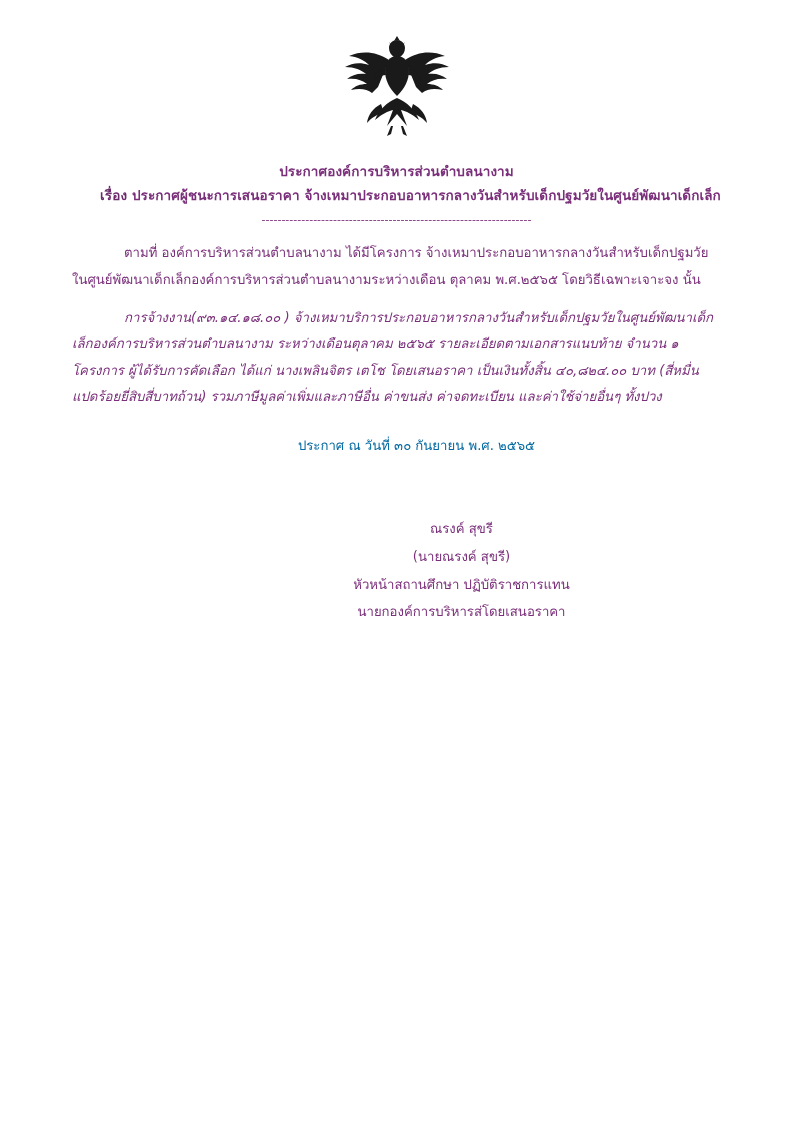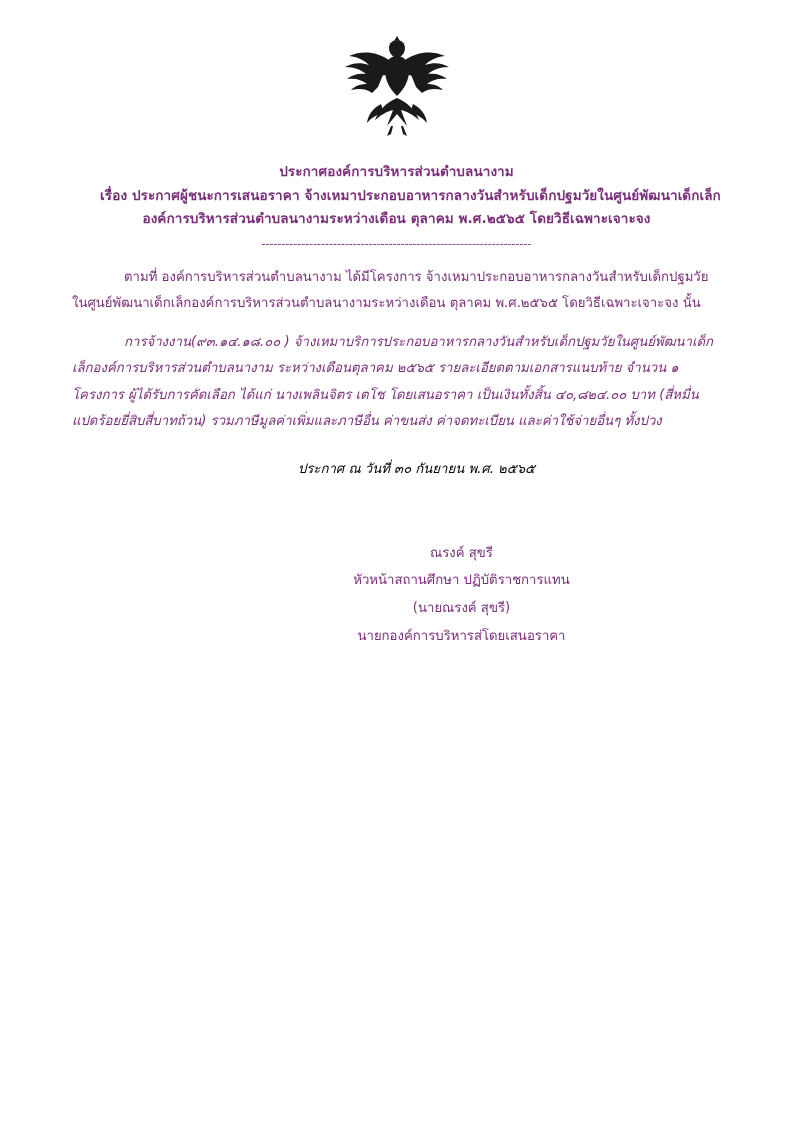--- a/index.html
+++ b/index.html
@@ -67,23 +67,22 @@
     margin: 0 0 2px 0;
   }
   .para.second {
     margin-top: 12px;
     font-style: italic;
   }
   .date-line {
     margin: 22px 0 16px 0;
     text-align: center;
     font-size: 13.2px;
-    color: #000000;
+    color: #0369a1;
     padding-left: 40px;
-    font-style: italic;
   }
   .sign-block {
     margin-top: 56px;
     text-align: center;
     font-size: 13.2px;
     line-height: 2.1;
     color: #7a2f7a;
     padding-left: 130px;
   }
   .sign-line {
@@ -126,30 +125,29 @@
       </svg>
     </span>
   </div>
 
   <div class="heading-block">
     <div class="h-line">ประกาศองค์การบริหารส่วนตำบลนางาม</div>
     <div class="h-line mid">
       <span class="lead">เรื่อง</span>
       <span>ประกาศผู้ชนะการเสนอราคา จ้างเหมาประกอบอาหารกลางวันสำหรับเด็กปฐมวัยในศูนย์พัฒนาเด็กเล็ก</span>
     </div>
-    <div class="h-line">องค์การบริหารส่วนตำบลนางามระหว่างเดือน ตุลาคม พ.ศ.๒๕๖๕ โดยวิธีเฉพาะเจาะจง</div>
     <div class="rule">--------------------------------------------------------------------</div>
   </div>
 
   <div class="body-block">
     <p class="para">ตามที่ องค์การบริหารส่วนตำบลนางาม ได้มีโครงการ จ้างเหมาประกอบอาหารกลางวันสำหรับเด็กปฐมวัยในศูนย์พัฒนาเด็กเล็กองค์การบริหารส่วนตำบลนางามระหว่างเดือน ตุลาคม พ.ศ.๒๕๖๕ โดยวิธีเฉพาะเจาะจง นั้น</p>
     <p class="para second">การจ้างงาน(๙๓.๑๔.๑๘.๐๐ ) จ้างเหมาบริการประกอบอาหารกลางวันสำหรับเด็กปฐมวัยในศูนย์พัฒนาเด็กเล็กองค์การบริหารส่วนตำบลนางาม ระหว่างเดือนตุลาคม ๒๕๖๕ รายละเอียดตามเอกสารแนบท้าย จำนวน ๑ โครงการ ผู้ได้รับการคัดเลือก ได้แก่ นางเพลินจิตร เตโช โดยเสนอราคา เป็นเงินทั้งสิ้น ๔๐,๘๒๔.๐๐ บาท (สี่หมื่นแปดร้อยยี่สิบสี่บาทถ้วน) รวมภาษีมูลค่าเพิ่มและภาษีอื่น ค่าขนส่ง ค่าจดทะเบียน และค่าใช้จ่ายอื่นๆ ทั้งปวง</p>
     <div class="date-line">ประกาศ ณ วันที่  ๓๐ กันยายน พ.ศ. ๒๕๖๕</div>
   </div>
 
   <div class="sign-block">
     <div class="sign-line">ณรงค์ สุขรี</div>
+    <div class="sign-line">(นายณรงค์ สุขรี)</div>
     <div class="sign-line">หัวหน้าสถานศึกษา ปฏิบัติราชการแทน</div>
-    <div class="sign-line">(นายณรงค์ สุขรี)</div>
     <div class="sign-line">นายกองค์การบริหารส่โดยเสนอราคา</div>
   </div>
 
 </div>
 
 </body></html>

